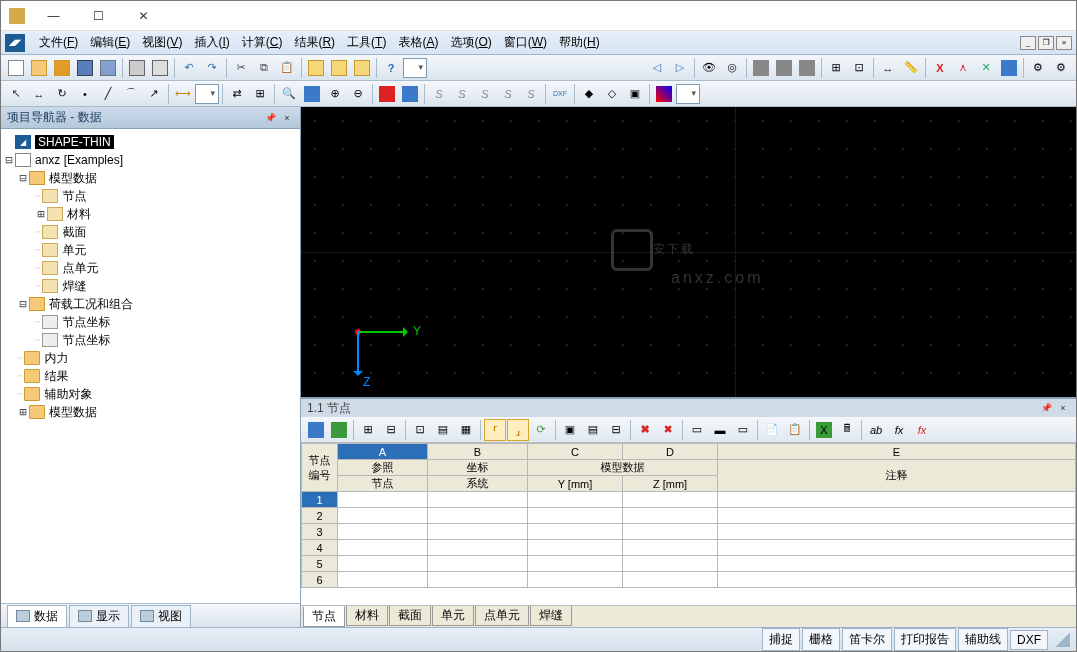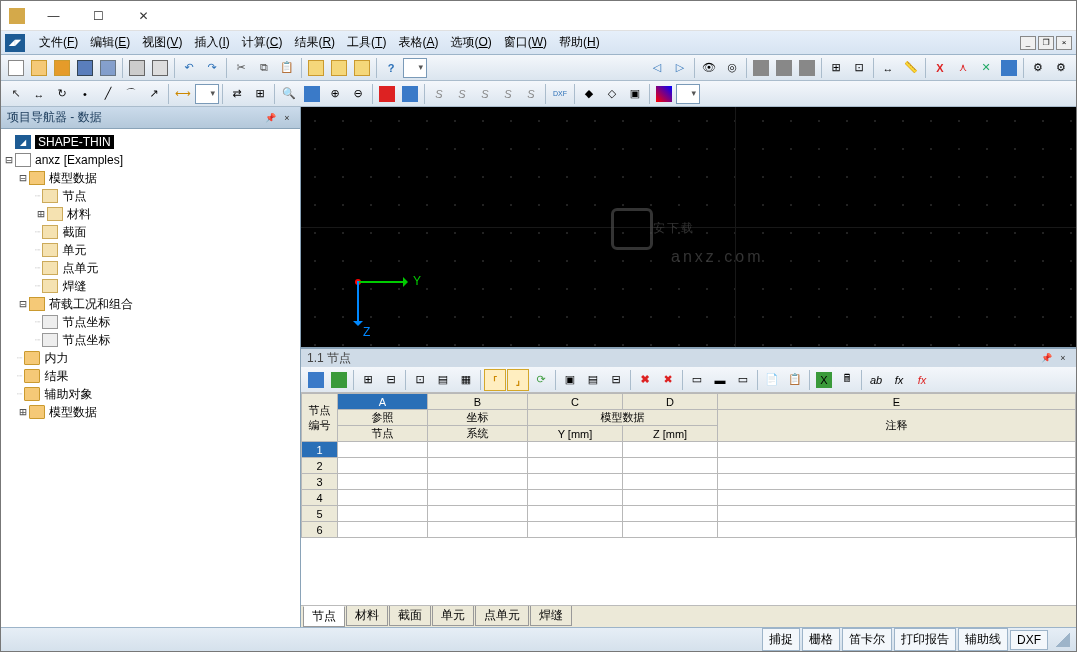--- a/index.html
+++ b/index.html
@@ -90,21 +90,21 @@
 .axis .z-arrow { position: absolute; width: 2px; height: 44px; background: #08f; left: 0; top: 0; }
 .axis .z-arrow::after { content:""; position:absolute; bottom:-6px; left:-4px; border:5px solid transparent; border-top-color:#08f; }
 .axis .origin { position:absolute; width:6px;height:6px;background:#f00;left:-2px;top:-2px;border-radius:50%; }
 .axis .ylab { position:absolute; left:56px; top:-7px; color:#0c0; }
 .axis .zlab { position:absolute; left:6px; top:44px; color:#08f; }
 .watermark { position:absolute; left:40%; top:42%; color:#4a4a4a; font-size:34px; letter-spacing:2px; display:flex;align-items:center;opacity:0.7; }
 .watermark .bag { width:42px;height:42px;border:3px solid #4a4a4a;border-radius:6px; }
 .watermark .sub { position:absolute; left:60px; top:40px; font-size:16px; color:#4a4a4a; letter-spacing:3px; }
 
 
-.table-panel { height: 280px; border-top: 2px solid #8aa3b8; display: flex; flex-direction: column; background: #f0f4f8; }
+.table-panel { height: 230px; border-top: 2px solid #8aa3b8; display: flex; flex-direction: column; background: #f0f4f8; }
 .table-title { height: 18px; background: #cfdbe7; padding: 1px 6px; color: #444; display:flex;align-items:center; }
 .table-title .spacer { flex:1; }
 .table-title .hbtn { width: 14px; height: 14px; margin-left: 2px; font-size: 9px; display:flex;align-items:center;justify-content:center;color:#333; }
 .table-toolbar { height: 26px; background: linear-gradient(#f4f7fb,#e0e8f0); display:flex;align-items:center;padding:0 4px;gap:1px;border-bottom:1px solid #bbb; }
 .ttbtn { width:22px;height:22px;border:1px solid transparent;display:flex;align-items:center;justify-content:center; }
 .ttbtn.active { border-color:#d4a72a; background:#ffeec0; }
 
 .grid { flex: 1; overflow: auto; background: #fff; }
 table.data { border-collapse: collapse; width: 100%; }
 table.data th, table.data td { border: 1px solid #b8b8b8; padding: 0; height: 16px; font-size: 11px; background: #fff; }
@@ -452,20 +452,34 @@
         </div>
       <div class="tree-node indent1">
           <span class="dots">┈</span>
           <span class="ticon folder"></span>
           <span class="tlabel">辅助对象</span>
         </div>
       <div class="tree-node indent1">
           <span class="twist">⊞</span>
           <span class="ticon folder"></span>
           <span class="tlabel">模型数据</span>
+        </div>
+    </div>
+    <div class="nav-tabs">
+      <div class="nav-tab active">
+          <span class="tabic"></span>
+          <span>数据</span>
+        </div>
+      <div class="nav-tab">
+          <span class="tabic"></span>
+          <span>显示</span>
+        </div>
+      <div class="nav-tab">
+          <span class="tabic"></span>
+          <span>视图</span>
         </div>
     </div>
   </div>
 
   <div class="right-col">
 
     <div class="viewport">
       <div class="dots-overlay"></div>
       <div class="grid-cross"></div>
       <div class="axis">

